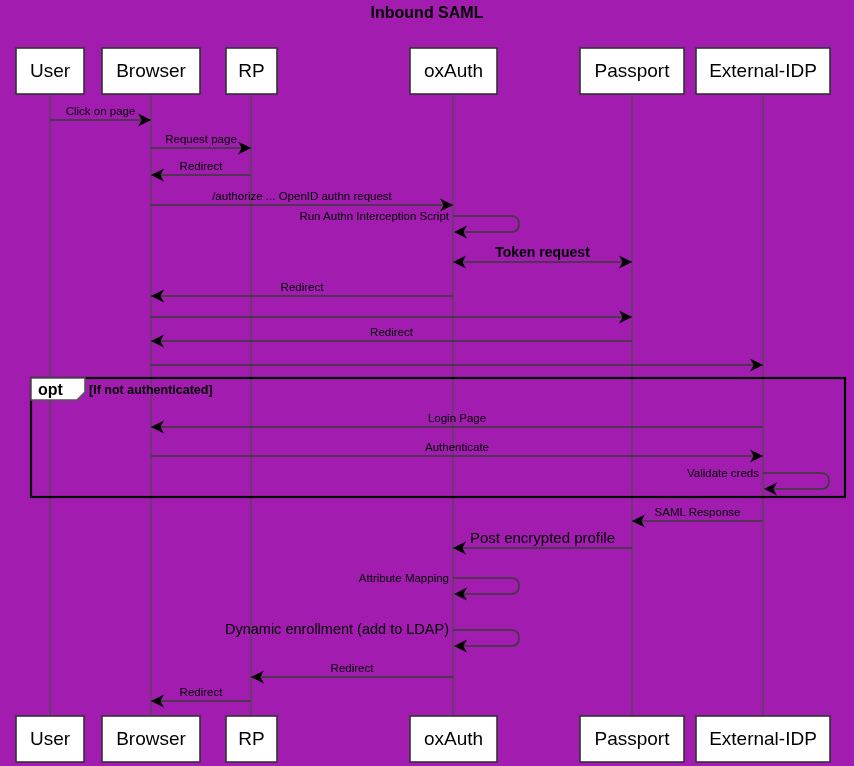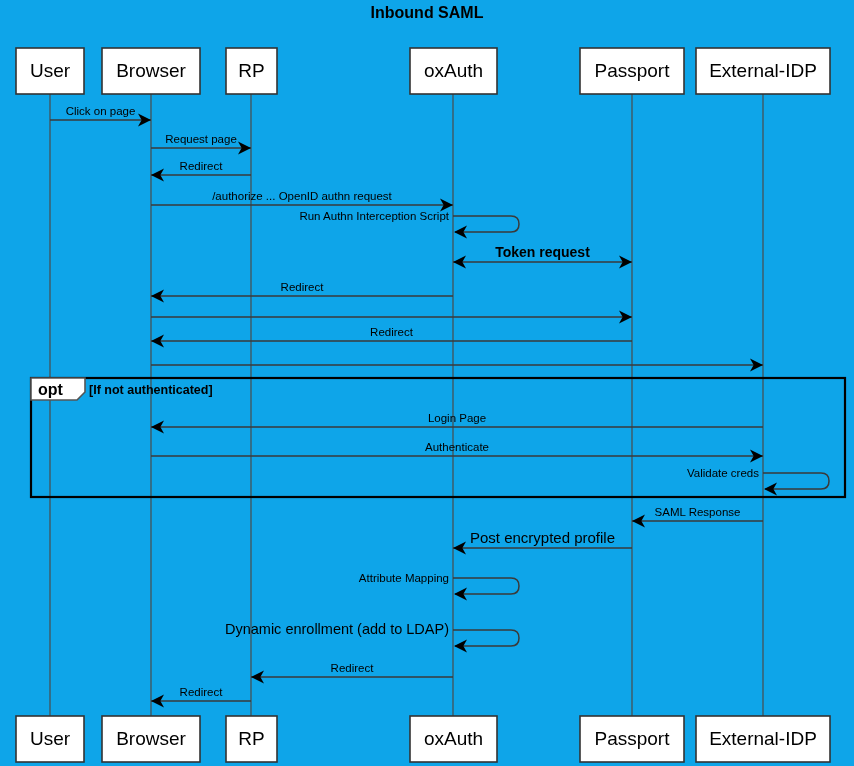--- a/index.html
+++ b/index.html
@@ -10,21 +10,21 @@
   body {
     font-family: "Liberation Sans", sans-serif;
     width: 854px;
     height: 766px;
     overflow: hidden;
   }
   #diagram-root {
     position: relative;
     width: 854px;
     height: 766px;
-    background: #0ea5e9;
+    background: #a21caf;
   }
   svg.diagram-svg {
     display: block;
     width: 854px;
     height: 766px;
   }
   .lifeline-box rect {
     fill: #ffffff;
     stroke: #333333;
     stroke-width: 1.6;

